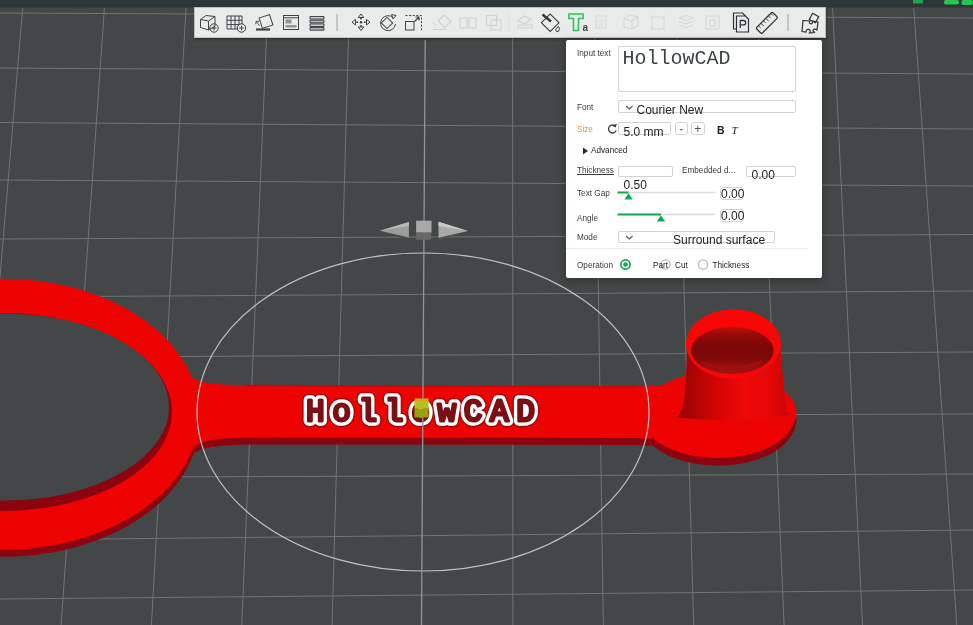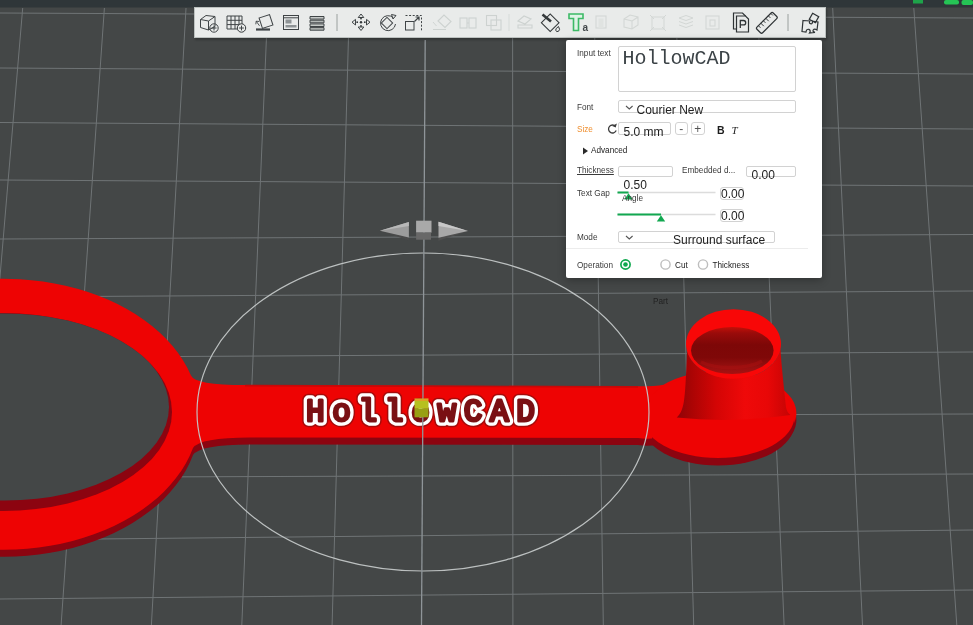--- a/index.html
+++ b/index.html
@@ -318,21 +318,21 @@
   </div>
 
   <span class="lab" style="top:148.5px;">Text Gap</span>
   <svg width="110" height="14" style="position:absolute;left:51px;top:146px;">
     <line x1="0.5" y1="6.5" x2="98.5" y2="6.5" stroke="#dcdcdc" stroke-width="1.6"></line>
     <line x1="0.5" y1="6.5" x2="11.5" y2="6.5" stroke="#12a850" stroke-width="2"></line>
     <path d="M11.5,7.3 L15.7,13.5 L7.3,13.5 Z" fill="#12a850"></path>
   </svg>
   <div class="inp" style="left:154px;top:146.5px;width:23.5px;height:13px;border-radius:3px;text-align:center;line-height:12px;">0.00</div>
 
-  <span class="lab" style="top:154px;margin-left:45px;">Angle</span>
+  <span class="lab" style="top:174px;">Angle</span>
   <svg width="110" height="14" style="position:absolute;left:51px;top:168px;">
     <line x1="0.5" y1="6.5" x2="98.5" y2="6.5" stroke="#dcdcdc" stroke-width="1.6"></line>
     <line x1="0.5" y1="6.5" x2="44" y2="6.5" stroke="#12a850" stroke-width="2"></line>
     <path d="M44,7.3 L48.2,13.5 L39.8,13.5 Z" fill="#12a850"></path>
   </svg>
   <div class="inp" style="left:154px;top:168.5px;width:23.5px;height:13px;border-radius:3px;text-align:center;line-height:12px;">0.00</div>
 
   <span class="lab" style="top:193px;">Mode</span>
   <div class="inp" style="left:51.5px;top:190.5px;width:157px;height:12px;">
     <svg width="9" height="6" style="position:absolute;left:6px;top:3.5px;">
@@ -343,16 +343,16 @@
 
   <div style="position:absolute;left:0;top:208px;width:242px;height:1px;background:#ececec;"></div>
 
   <span class="lab" style="top:220.5px;">Operation</span>
   <svg width="180" height="14" style="position:absolute;left:53px;top:218px;">
     <circle cx="6.5" cy="6.5" r="4.6" fill="none" stroke="#0ea84d" stroke-width="1.7"></circle>
     <circle cx="6.5" cy="6.5" r="2.3" fill="#0ea84d"></circle>
     <circle cx="46.5" cy="6.5" r="4.6" fill="none" stroke="#bdbdbd" stroke-width="1.4"></circle>
     <circle cx="84" cy="6.5" r="4.6" fill="none" stroke="#bdbdbd" stroke-width="1.4"></circle>
   </svg>
-  <span class="lab" style="left:87px;top:220.5px;color:#222;margin-top:36px;">Part</span>
+  <span class="lab" style="left:87px;top:220.5px;color:#222;">Part</span>
   <span class="lab" style="left:109px;top:220.5px;color:#222;">Cut</span>
   <span class="lab" style="left:146.5px;top:220.5px;color:#222;">Thickness</span>
 </div>
 
 </body></html>

